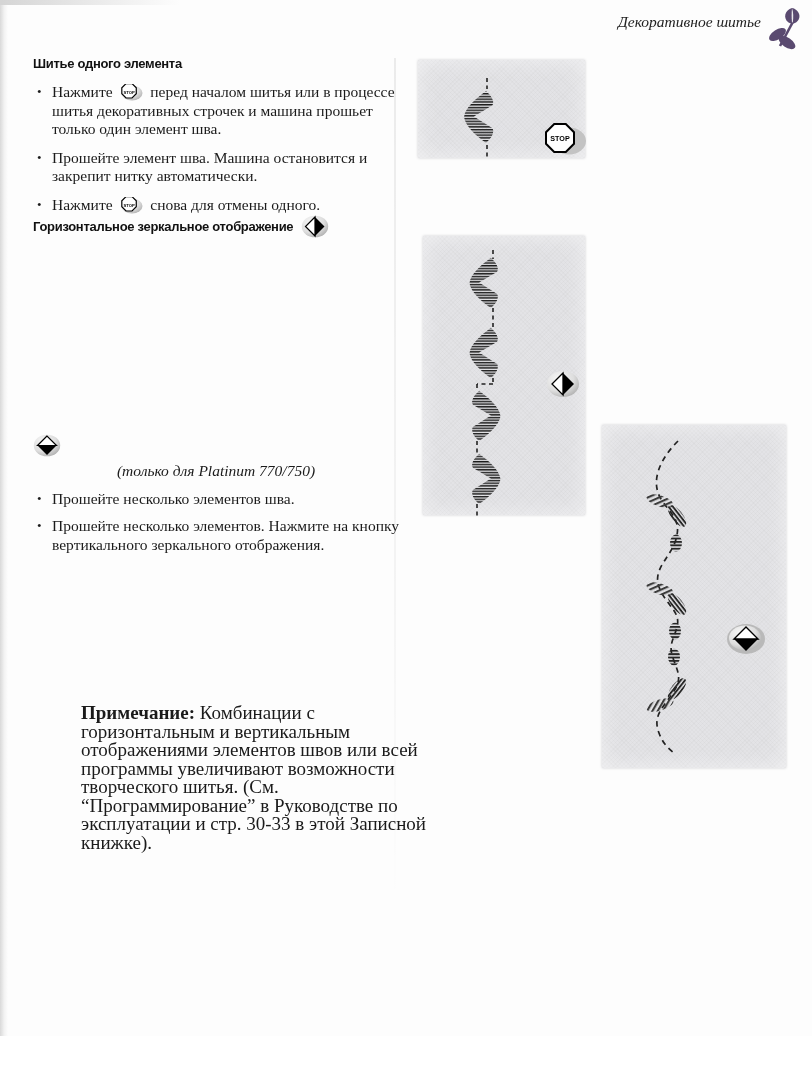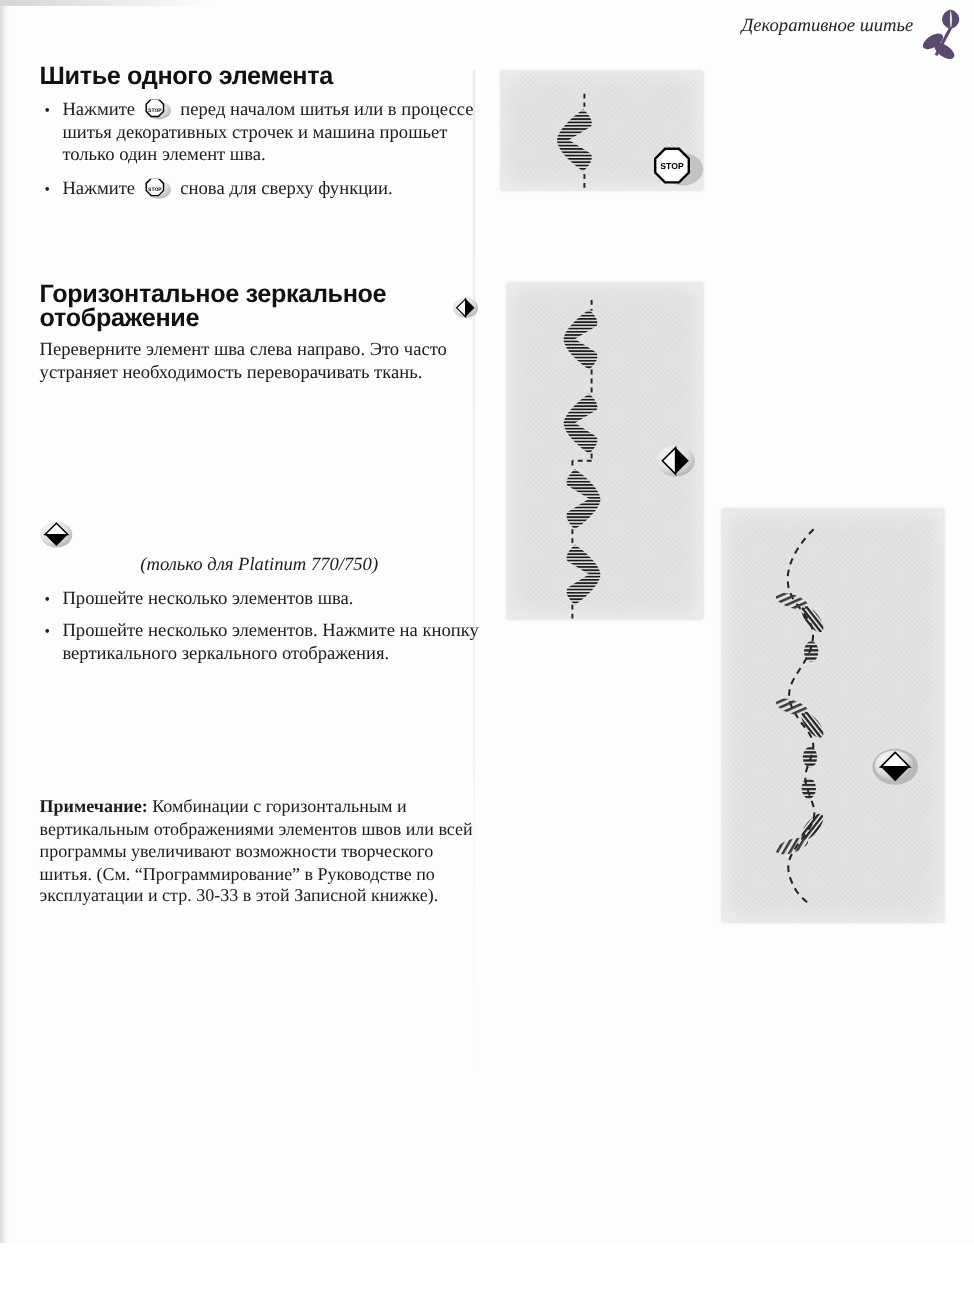--- a/index.html
+++ b/index.html
@@ -17,23 +17,23 @@
     background:linear-gradient(180deg,rgba(0,0,0,0.07),rgba(0,0,0,0.04) 60%,rgba(0,0,0,0));}
 
   
   .hdr{position:absolute;top:6px;right:6px;display:flex;align-items:center;gap:7px;}
   .hdr-title{font-style:italic;font-size:15.5px;color:#222;padding-bottom:12px;}
   .hdr-icon{width:38px;height:44px;}
 
   
   .col{position:absolute;left:33px;width:366px;font-size:15.5px;line-height:18.5px;}
   h2.sec-h{margin:0;font-family:"Liberation Sans","DejaVu Sans",sans-serif;
-    font-weight:700;font-size:21px;line-height:20px;letter-spacing:-0.3px;color:#111;
+    font-weight:700;font-size:13px;line-height:20px;letter-spacing:-0.3px;color:#111;
     display:flex;align-items:center;gap:8px;}
-  .sec1{top:54px;} .sec2{top:236px;} .sec3{top:434px;} .note-blk{top:664px;font-size:15px;}
+  .sec1{top:54px;} .sec2{top:215px;} .sec3{top:434px;} .note-blk{top:704px;font-size:19px;margin-left:48px;}
   p{margin:0;}
   .intro{margin-top:7px;}
   .model-note{margin-top:5px;font-style:italic;text-align:center;}
   .sec3 .intro{margin-top:11px;}
   .bullet{position:relative;padding-left:19px;margin-top:10px;}
   .bullet::before{content:"\2022";position:absolute;left:4px;top:0;font-size:13px;}
   .sec1 .bullet:first-of-type{margin-top:9px;}
   .sec2 .bullet{margin-top:14px;}
   .sec3 .bullet{margin-top:9px;}
   .note-label{font-weight:700;}
@@ -106,41 +106,41 @@
     </h2>
     <p class="bullet">
       <span>Нажмите</span>
       <svg class="stop-inline" width="24" height="17" viewBox="0 0 24 17">
         <ellipse cx="13" cy="9" rx="10.5" ry="7.6" fill="url(#og)"></ellipse>
         <polygon points="6.9,1.5 13.9,1.5 18.9,6.5 18.9,13.5 13.9,18.5 6.9,18.5 1.9,13.5 1.9,6.5" transform="translate(1.2,-1.7) scale(0.85)" fill="#ffffff" stroke="#000" stroke-width="1.4"></polygon>
         <text x="10.1" y="10.4" text-anchor="middle" font-family="Liberation Sans,sans-serif" font-size="4.2" font-weight="bold" fill="#000">STOP</text>
       </svg>
       <span>перед началом шитья или в процессе шитья декоративных строчек и машина прошьет только один элемент шва.</span>
     </p>
+    <p class="bullet">Прошейте элемент шва. Машина остановится и закрепит нитку автоматически.</p>
     <p class="bullet">
       <span>Нажмите</span>
       <svg class="stop-inline" width="24" height="17" viewBox="0 0 24 17">
         <ellipse cx="13" cy="9" rx="10.5" ry="7.6" fill="url(#og)"></ellipse>
         <polygon points="6.9,1.5 13.9,1.5 18.9,6.5 18.9,13.5 13.9,18.5 6.9,18.5 1.9,13.5 1.9,6.5" transform="translate(1.2,-1.7) scale(0.85)" fill="#ffffff" stroke="#000" stroke-width="1.4"></polygon>
         <text x="10.1" y="10.4" text-anchor="middle" font-family="Liberation Sans,sans-serif" font-size="4.2" font-weight="bold" fill="#000">STOP</text>
       </svg>
-      <span>снова для сверху функции.</span>
+      <span>снова для отмены одного.</span>
     </p>
   </div>
 
   <div class="col sec2">
     <h2 class="sec-h">
       <span>Горизонтальное зеркальное отображение</span>
       <svg width="28" height="23" viewBox="0 0 28 23">
         <ellipse cx="14" cy="11.5" rx="13.2" ry="10.8" fill="url(#og)"></ellipse>
         <polygon points="14,2 4.5,11.5 14,21" fill="#ffffff" stroke="#000" stroke-width="1.2"></polygon>
         <polygon points="14,2 23.5,11.5 14,21" fill="#000"></polygon>
       </svg>
     </h2>
-    <p class="intro">Переверните элемент шва слева направо. Это часто устраняет необходимость переворачивать ткань.</p>
   </div>
 
   <div class="col sec3">
     <h2 class="sec-h">
       <svg width="28" height="23" viewBox="0 0 28 23">
         <ellipse cx="14" cy="11.5" rx="13.2" ry="10.8" fill="url(#og)"></ellipse>
         <polygon points="14,2 4.5,11.5 23.5,11.5" fill="#ffffff" stroke="#000" stroke-width="1.2"></polygon>
         <polygon points="4.5,11.5 14,21 23.5,11.5" fill="#000"></polygon>
       </svg>
     </h2>

